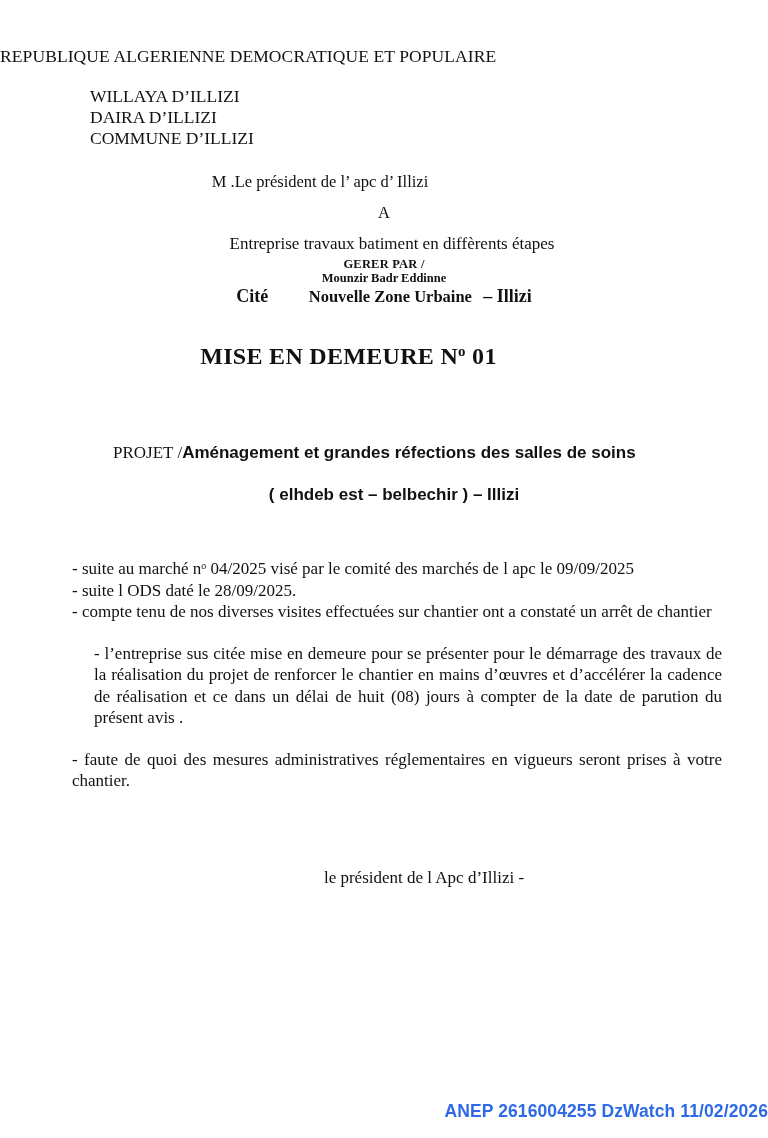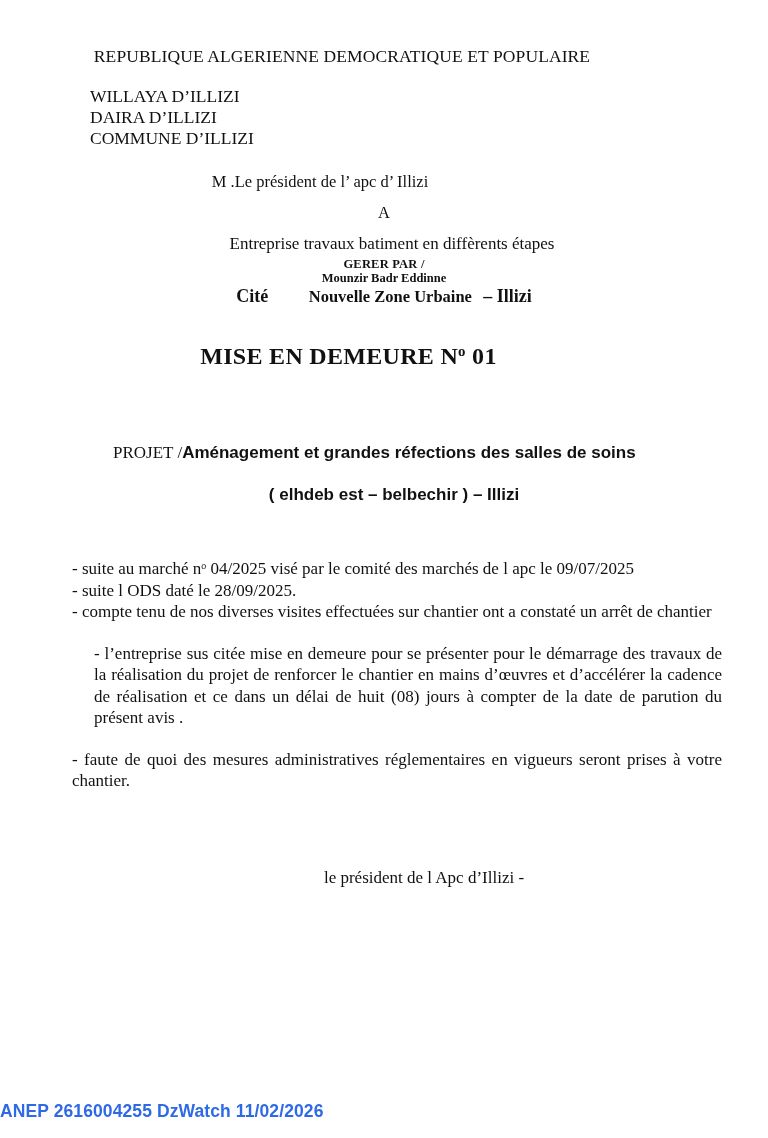--- a/index.html
+++ b/index.html
@@ -23,21 +23,20 @@
     background: #ffffff;
   }
 
   
   .abs      { position: absolute; }
   .serif    { font-family: "Liberation Serif", "DejaVu Serif", serif; }
 
   
   #republic-heading {
     top: 46px; left: 0; width: 684px;
-    text-align: center;
     font-size: 17.5px;
     letter-spacing: 0.1px;
   }
   #admin-block {
     top: 86px; left: 90px;
     font-size: 17.5px;
     line-height: 21px;
   }
   #admin-block div { white-space: nowrap; }
 
@@ -136,21 +135,21 @@
     top: 868px; left: 0; width: 768px;
     text-align: center;
     font-size: 17px;
     padding-left: 80px;
     box-sizing: border-box;
   }
 
   
   #anep-footer {
     bottom: 16px; left: 0; width: 768px;
-    text-align: left;
+    text-align: right;
     font-family: "Liberation Sans", "DejaVu Sans", sans-serif;
     font-weight: bold;
     font-size: 17.5px;
     color: #2f6ae6;
     letter-spacing: 0.1px;
   }
 </style>
 </head>
 <body>
 
@@ -185,21 +184,21 @@
   </div>
 
   <div class="abs" id="project-line">
     <span id="project-label">PROJET /</span><span id="project-value">Aménagement et grandes réfections des salles de soins</span>
   </div>
 
   <div class="abs" id="project-sub">( elhdeb est – belbechir )   – Illizi</div>
 
   <div class="abs serif" id="body-block">
     <div class="bullets">
-      <p>-  suite au marché  nᵒ 04/2025 visé par le comité des marchés de l apc   le 09/07/2025</p>
+      <p>-  suite au marché  nᵒ 04/2025 visé par le comité des marchés de l apc   le 09/09/2025</p>
       <p>-  suite  l ODS   daté  le  28/09/2025.</p>
       <p>-  compte  tenu de  nos diverses visites  effectuées sur chantier   ont a constaté  un arrêt de chantier</p>
     </div>
     <div class="gap-1"></div>
     <p class="para indent">- l’entreprise  sus  citée mise en demeure  pour  se présenter  pour  le démarrage des travaux de la réalisation du projet  de  renforcer le chantier en mains d’œuvres   et d’accélérer la cadence de  réalisation et  ce dans un délai de huit  (08) jours à  compter de la date de parution du présent avis .</p>
     <div class="gap-2"></div>
     <p class="para">-    faute de quoi des mesures administratives réglementaires en vigueurs seront prises à votre chantier.</p>
   </div>
 
   <div class="abs serif" id="signature-line">le président de l  Apc  d’Illizi   -</div>

